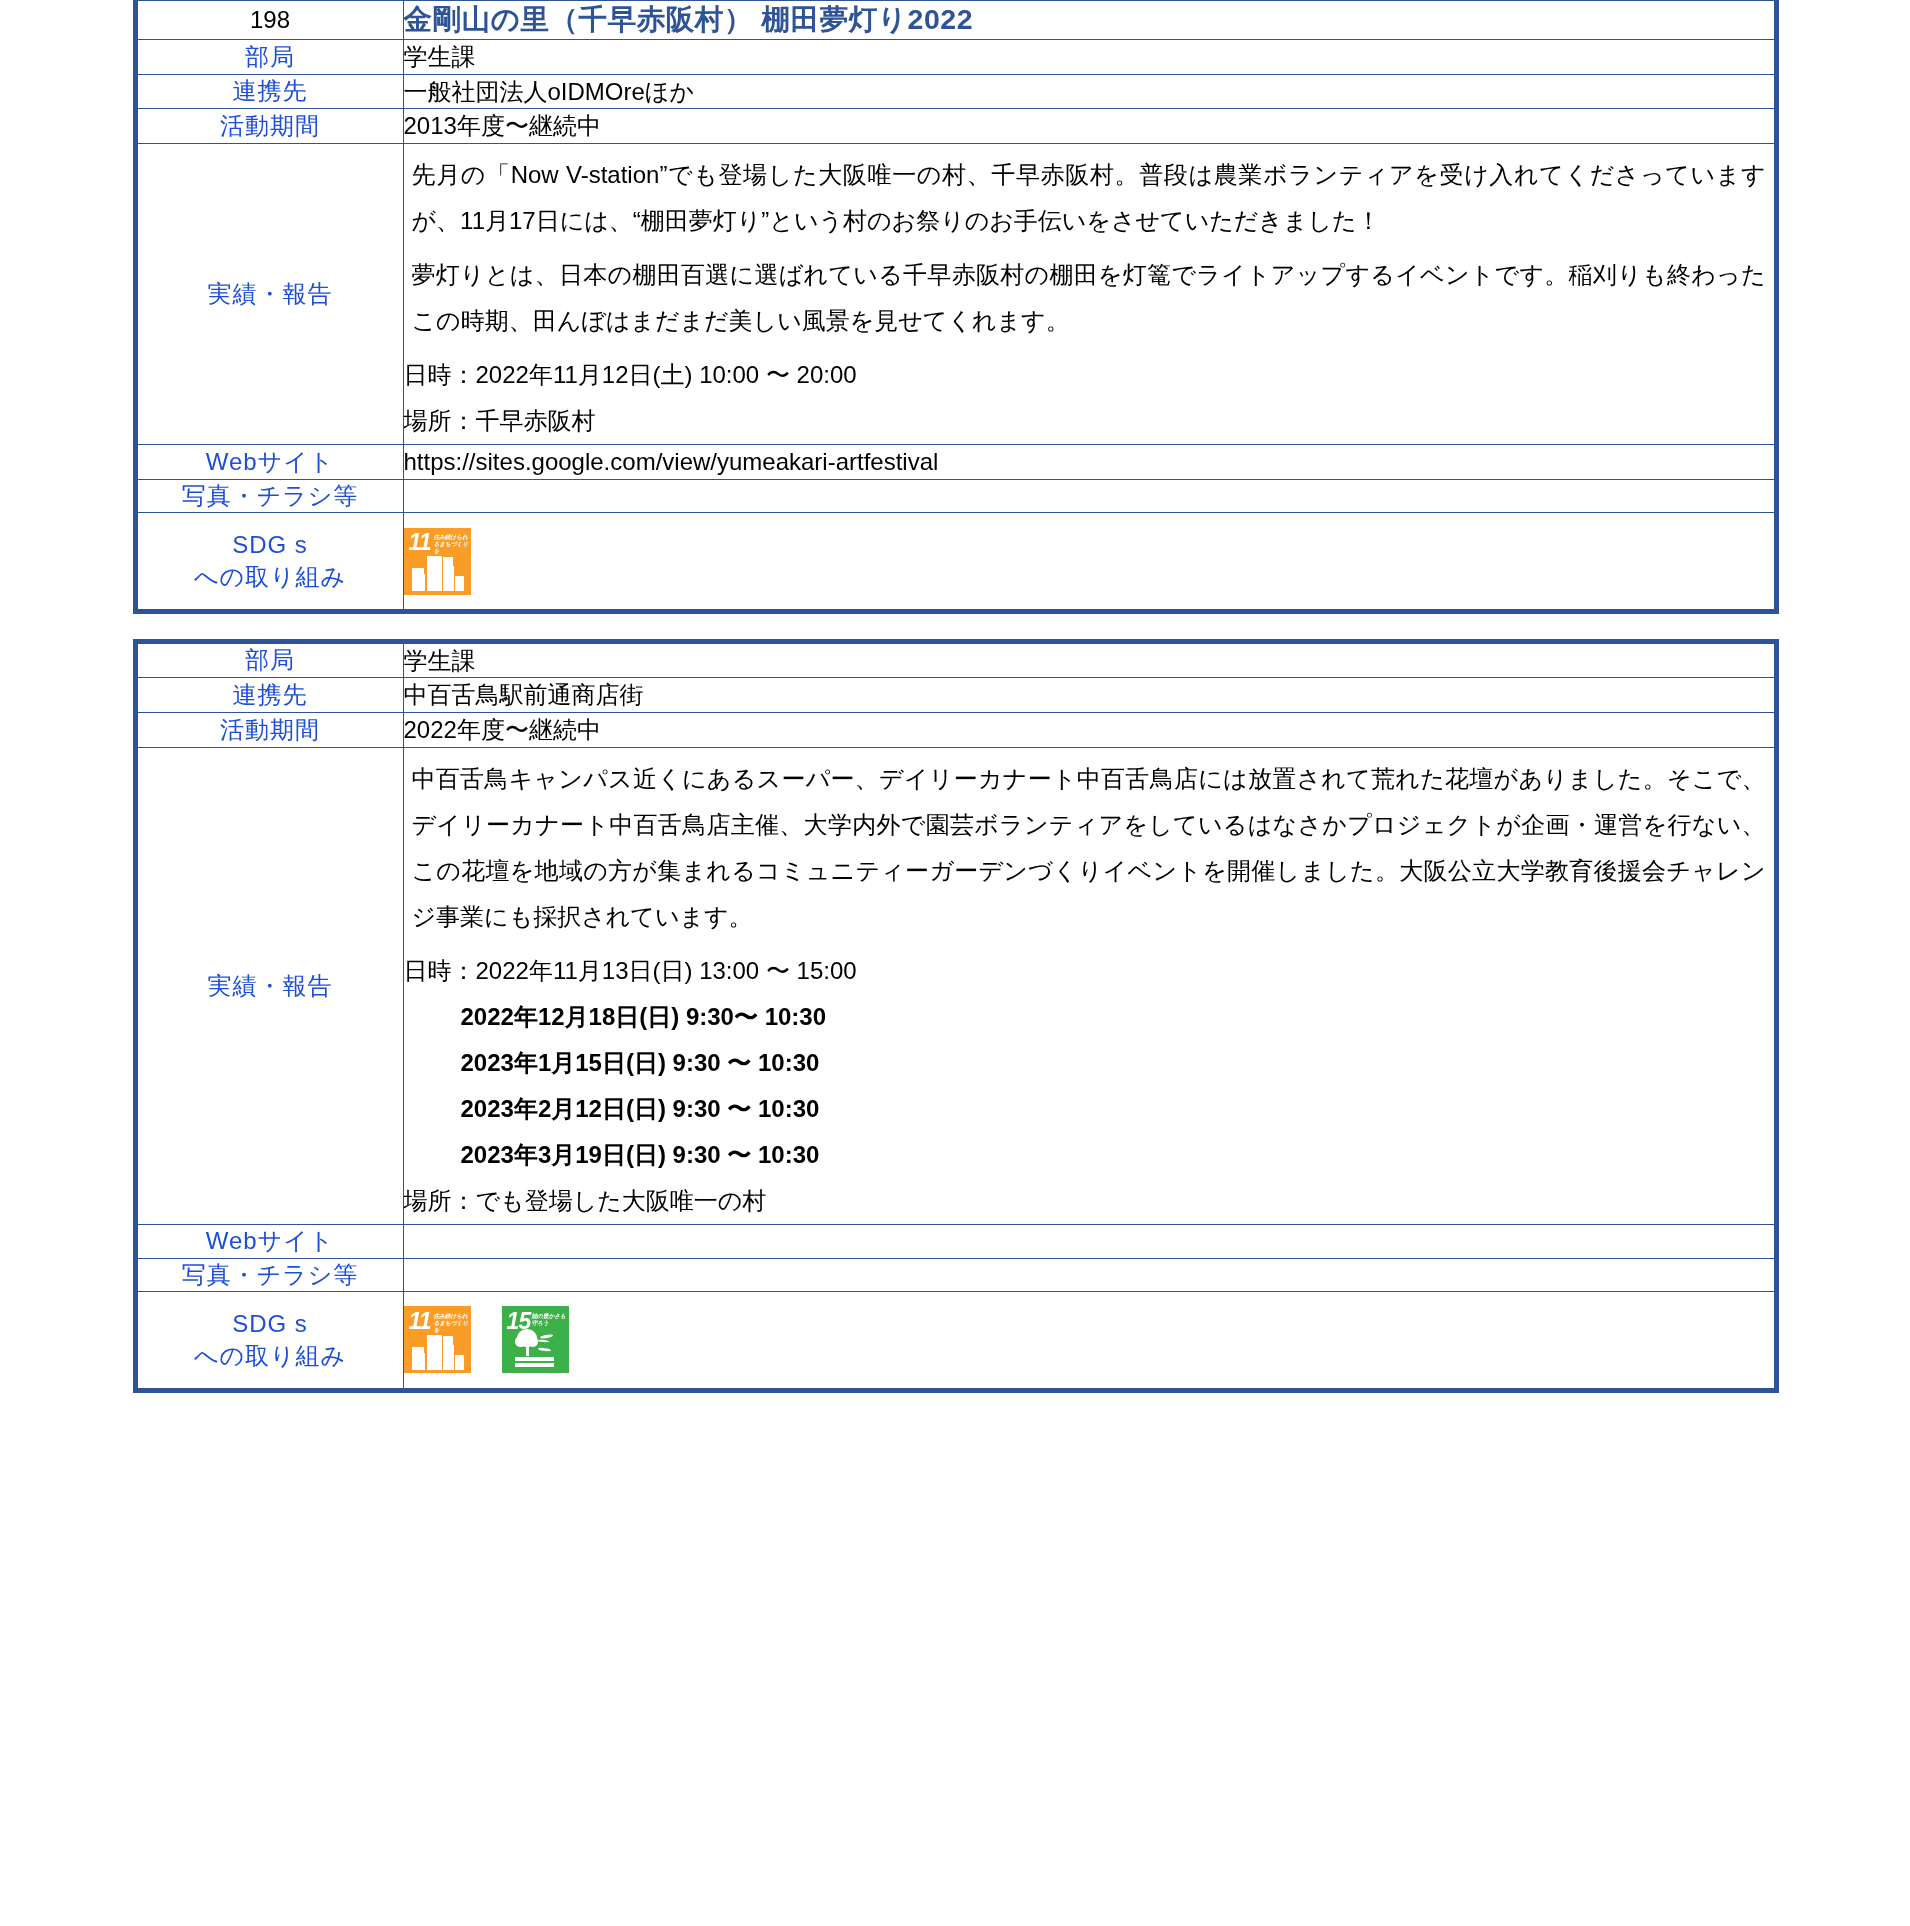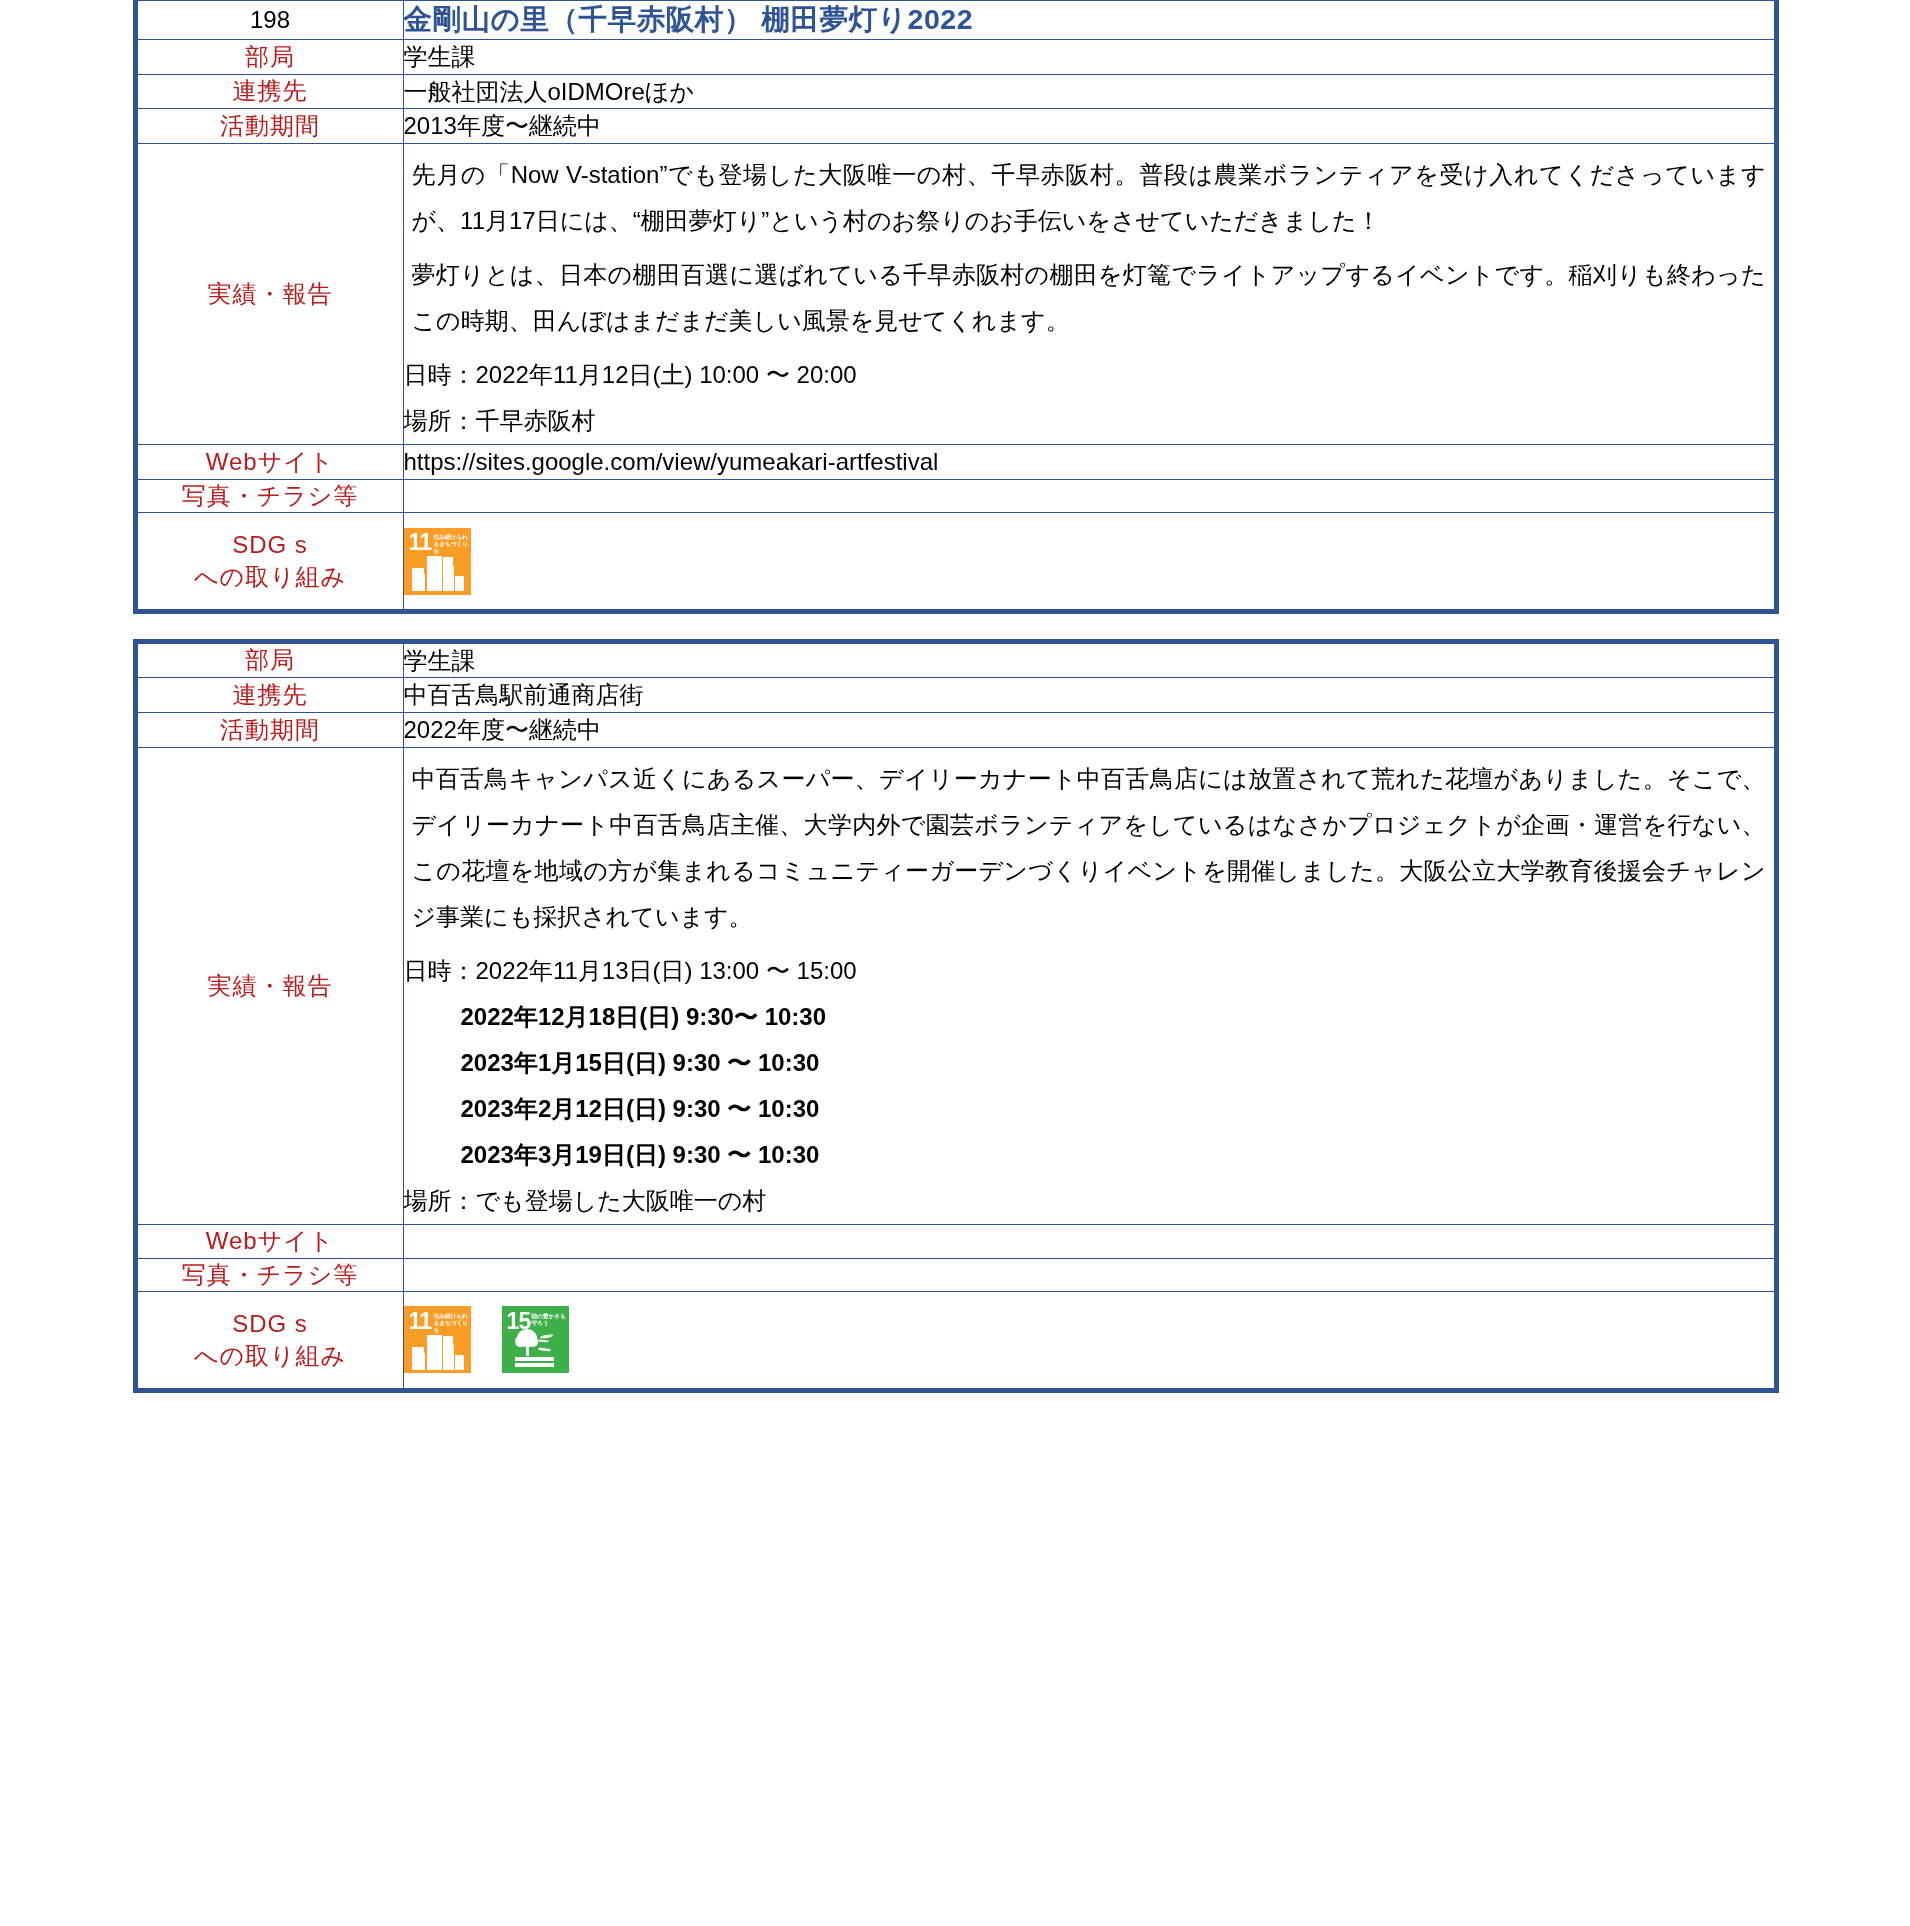--- a/index.html
+++ b/index.html
@@ -44,21 +44,21 @@
   }
 
   col.label-col { width: 266px; }
   col.value-col { width: 1371px; }
 
   
   .cell-label {
     text-align: center;
     font-size: 24px;
     line-height: 1.35;
-    color: #b91c1c;
+    color: #1d4ed8;
     padding: 10px 3.9px;
     letter-spacing: 0.04em;
   }
   .cell-label.multi {
     padding: 15.4px 3.9px;
   }
 
   .cell-number {
     text-align: center;
     font-size: 24px;
@@ -122,20 +122,21 @@
     gap: 31px;
   }
 
   
   .sdg {
     position: relative;
     width: 67px;
     height: 67px;
     flex: 0 0 auto;
     overflow: hidden;
+    font-style: italic;
   }
   .sdg-11 { background: #f99d26; }
   .sdg-15 { background: #3eb049; }
 
   .sdg .num {
     position: absolute;
     left: 5px;
     top: 3.1px;
     font-size: 23px;
     font-weight: bold;

